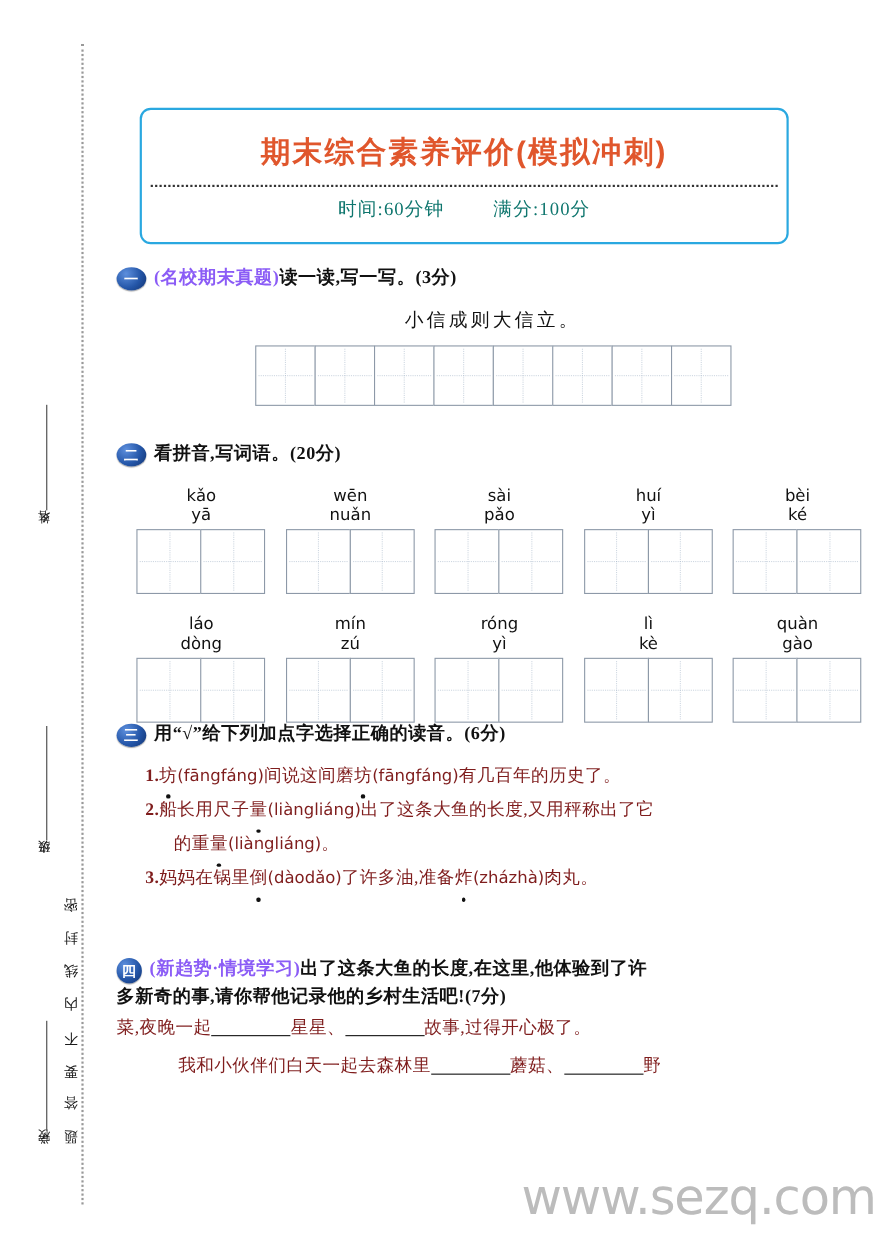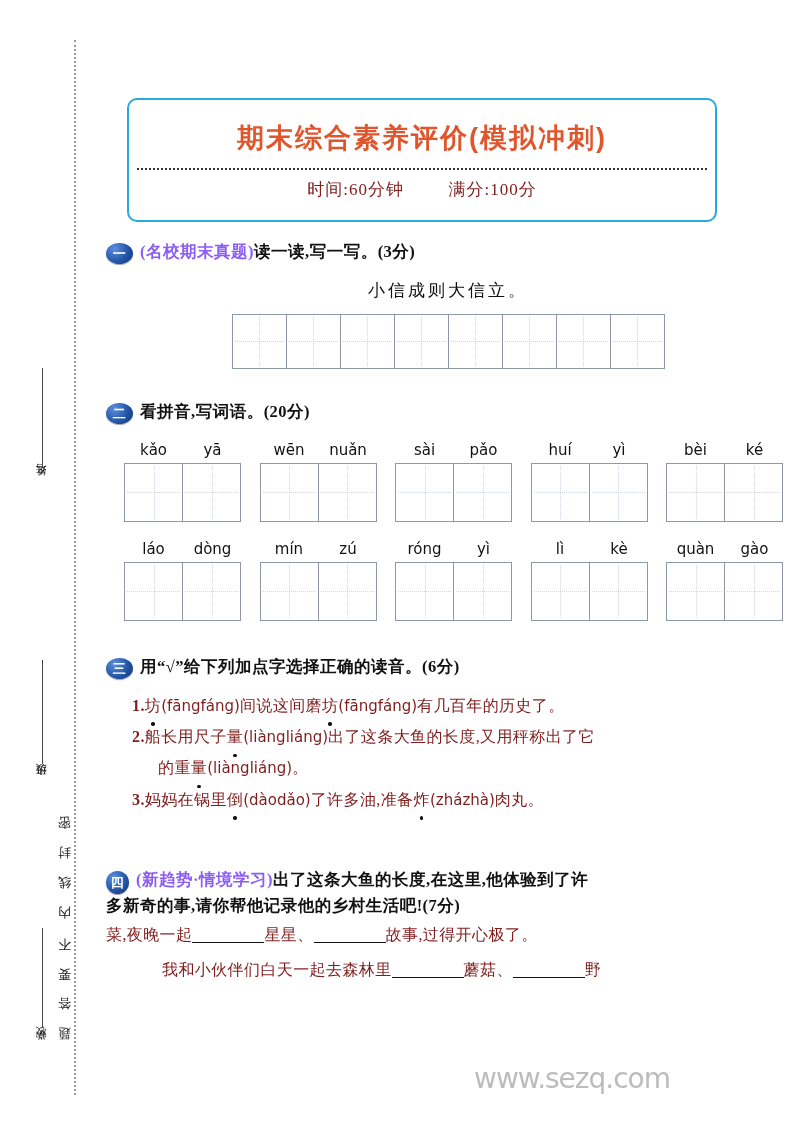--- a/index.html
+++ b/index.html
@@ -89,21 +89,21 @@
     position: absolute;
     left: 8px; right: 8px;
     top: 68px;
     border-top: 2px dotted #333333;
   }
   .exam-meta {
     position: absolute;
     top: 78px; left: 0; right: 0;
     text-align: center;
     font-size: 17px;
-    color: #7f1d1d;
+    color: #0f766e;
     letter-spacing: 1px;
   }
   .exam-meta .gap { display: inline-block; width: 34px; }
 
   
   .sec {
     position: absolute;
     left: 10px;
     width: 684px;
   }
@@ -172,20 +172,21 @@
     width: 660px;
     margin-left: 18px;
   }
   .word-group { width: 118px; }
   .pinyin-line {
     display: flex;
     font-size: 15px;
     font-family: "DejaVu Sans", "Liberation Sans", sans-serif;
     color: #111111;
     margin-bottom: 4px;
+    flex-direction: column;
   }
   .pinyin-line span {
     flex: 1 1 0;
     text-align: center;
     white-space: nowrap;
   }
   .word-boxes { display: flex; }
   .word-boxes .gcell { width: 59px; height: 59px; }
 
   
@@ -221,21 +222,21 @@
     width: 72px;
     border-bottom: 1.6px solid #111111;
     vertical-align: -3px;
   }
   .indent2 { display: inline-block; width: 56px; }
 
   
   .watermark {
     position: absolute;
     left: 474px; top: 1062px;
-    font-size: 28px;
+    font-size: 45px;
     color: #bcbcbc;
     font-family: "DejaVu Sans", "Liberation Sans", sans-serif;
     letter-spacing: -1px;
     white-space: nowrap;
   }
 </style>
 </head>
 <body>
 
 <div class="left-margin">

